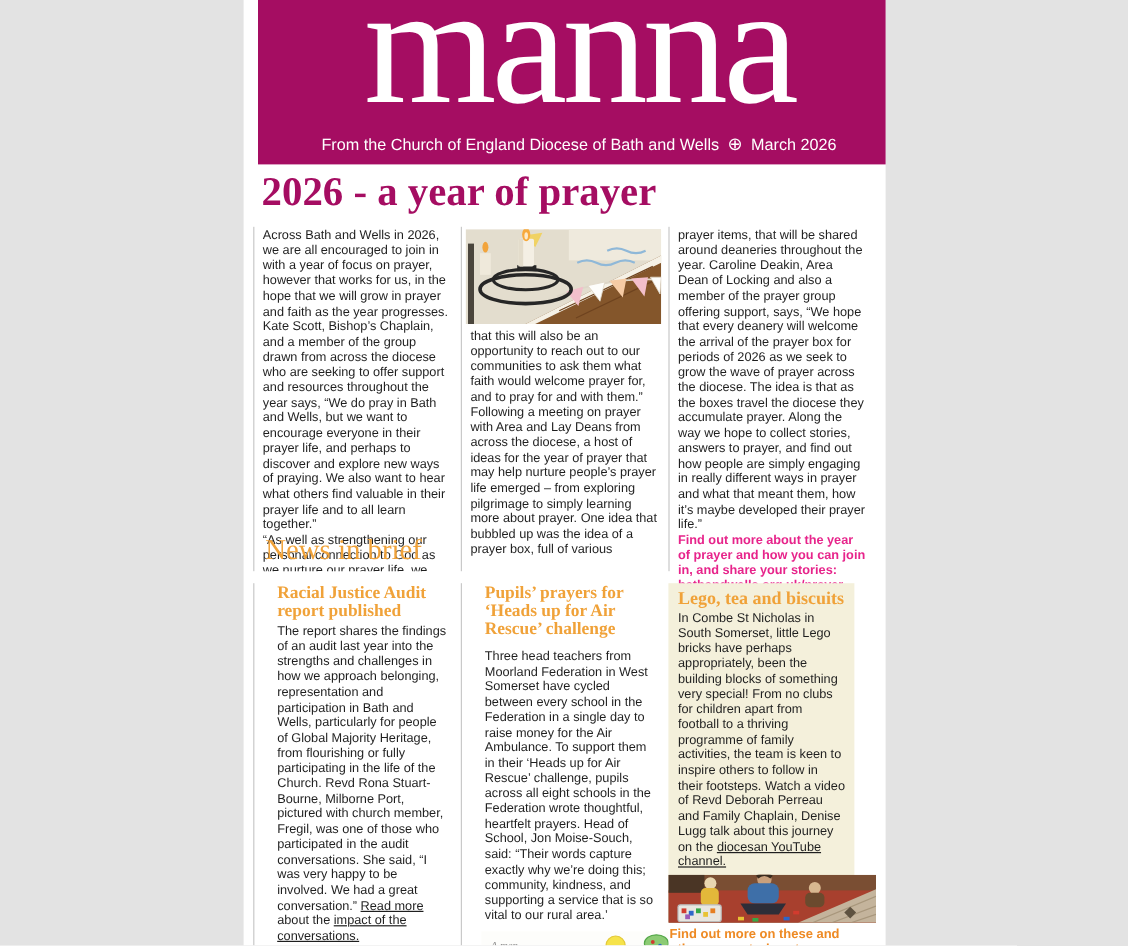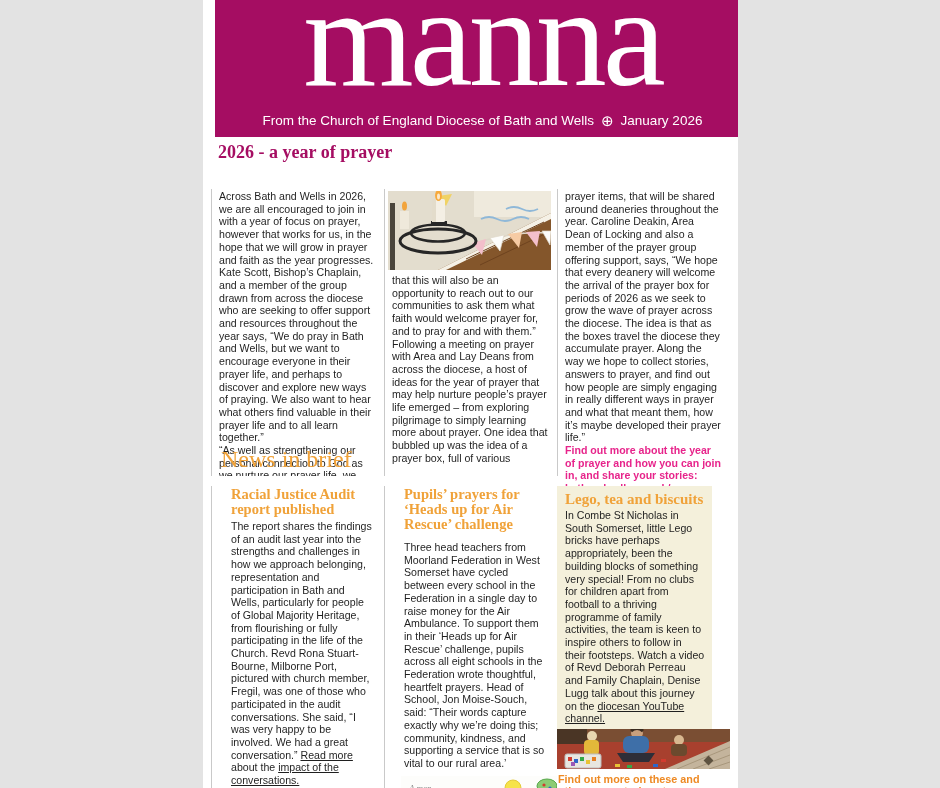--- a/index.html
+++ b/index.html
@@ -15,21 +15,21 @@
   .masthead{position:absolute;top:0;left:12px;width:100%;height:137px;background:var(--magenta,#A50D62);overflow:hidden;}
   .masthead-title{position:absolute;top:-34px;left:0;width:100%;margin:0;text-align:center;
     font-family:"Liberation Serif",serif;font-weight:400;font-size:142px;line-height:1;
     letter-spacing:-4px;color:#fff;}
   .masthead-sub{position:absolute;bottom:9px;left:0;width:100%;display:flex;justify-content:center;
     align-items:center;gap:7px;color:#fff;font-size:13.5px;}
   .coe-logo{font-size:15px;line-height:1;}
 
   
   .headline{position:absolute;top:142px;left:15px;margin:0;font-family:"Liberation Serif",serif;
-    font-size:18px;font-weight:600;color:var(--magenta,#A50D62);}
+    font-size:34px;font-weight:600;color:var(--magenta,#A50D62);}
   .cols{position:absolute;left:8px;width:520px;display:flex;align-items:flex-start;}
   .lead-cols{top:189px;}
   .col{width:173px;border-left:1px solid var(--rule,#C9C9C9);padding:1px 9px 0 7px;
     font-size:10.6px;line-height:12.7px;color:var(--ink,#1F1F1F);}
   .lead-cols .col{height:287px;overflow:hidden;}
   .lead-cols .col.tall{overflow:visible;}
   .col p{margin:0;}
   .photo{display:block;}
   .candle-photo{width:163px;height:79px;margin:1px 0 4px -4px;}
   .cta{margin-top:1px;color:var(--pink,#E7248B);font-weight:600;}
@@ -59,21 +59,21 @@
 <body>
 
 <div class="canvas">
   <div class="page">
 
     <header class="masthead">
       <h1 class="masthead-title">manna</h1>
       <div class="masthead-sub">
         <span>From the Church of England Diocese of Bath and Wells</span>
         <span class="coe-logo">⊕</span>
-        <span>January 2026</span>
+        <span>March 2026</span>
       </div>
     </header>
 
     <h2 class="headline">2026 - a year of prayer</h2>
 
     <div class="cols lead-cols">
       <div class="col">
         <p>Across Bath and Wells in 2026, we are all encouraged to join in with a year of focus on prayer, however that works for us, in the hope that we will grow in prayer and faith as the year progresses.</p>
         <p>Kate Scott, Bishop’s Chaplain, and a member of the group drawn from across the diocese who are seeking to offer support and resources throughout the year says, “We do pray in Bath and Wells, but we want to encourage everyone in their prayer life, and perhaps to discover and explore new ways of praying. We also want to hear what others find valuable in their prayer life and to all learn together.”</p>
         <p>“As well as strengthening our personal connection to God as we nurture our prayer life, we hope</p>

